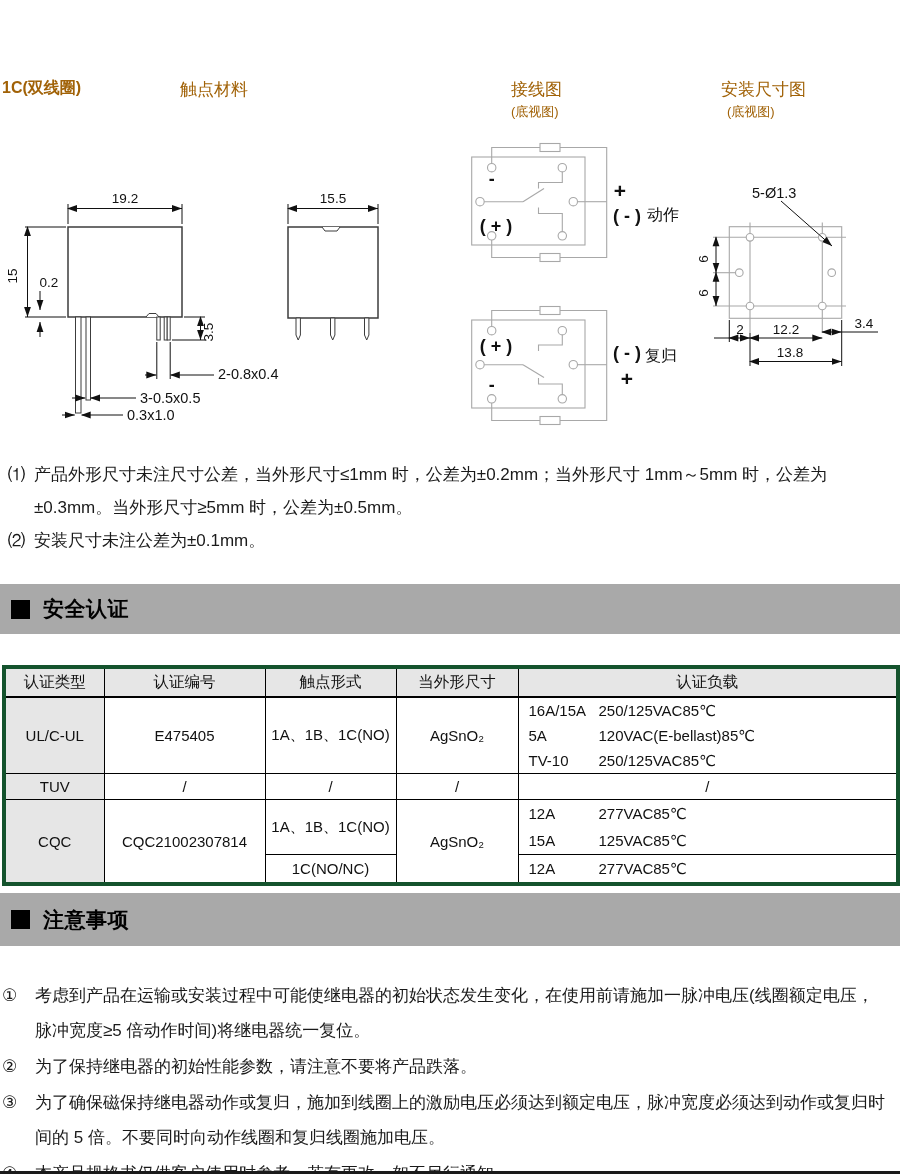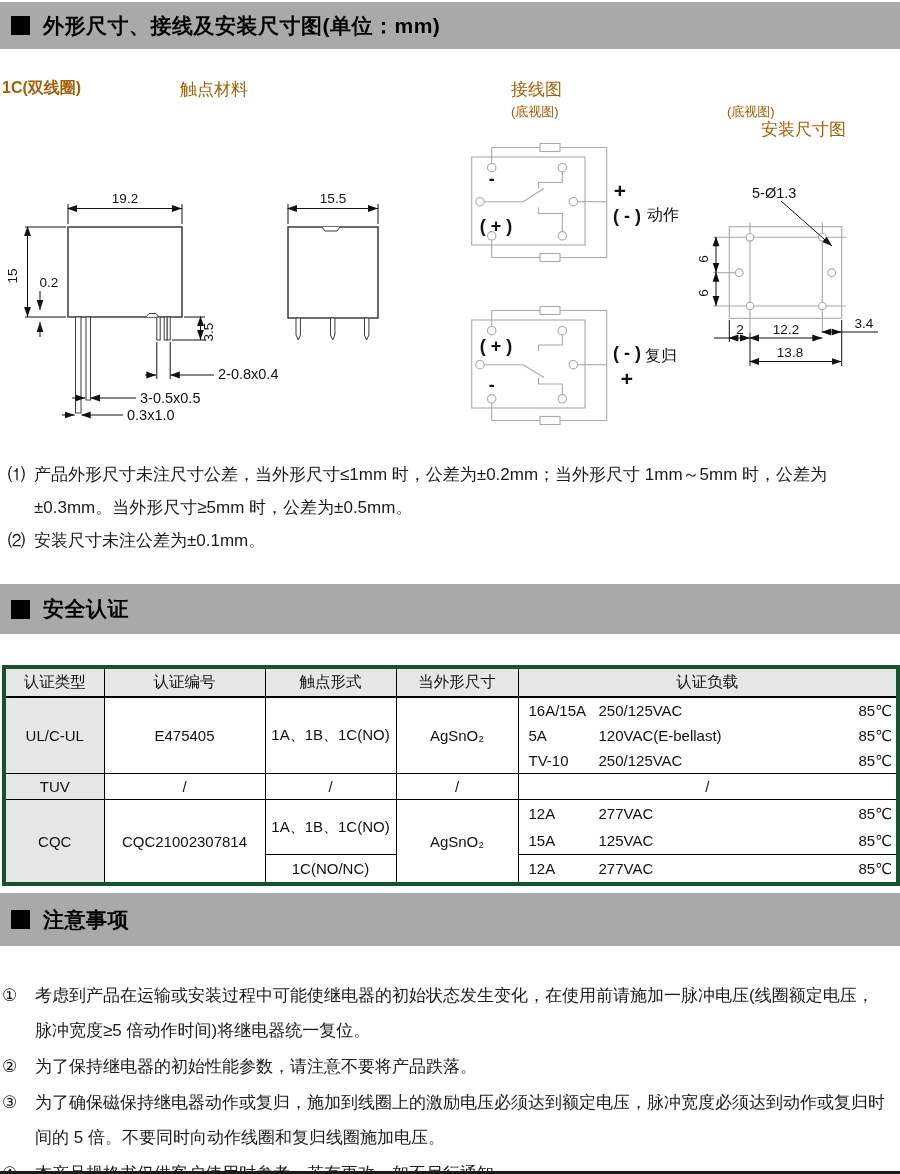--- a/index.html
+++ b/index.html
@@ -43,50 +43,46 @@
   table.cert th,table.cert td{border:1px solid #000;padding:0;text-align:center;vertical-align:middle;}
   table.cert{border:4px solid #14532d;}
   table.cert tr.hrow th{
     background:#e6e6e6;font-weight:normal;height:27px;font-size:15.5px;
     border-bottom:2px solid #000;
   }
   table.cert td.c1{background:#e6e6e6;margin-left:34px;}
   table.cert td.loadcell{padding:0;}
   .loadline{display:grid;grid-template-columns:70px auto 1fr;align-items:center;text-align:left;
     padding-left:10px;height:25px;}
-  .loadline .t{text-align:right;padding-right:4px;}
+  .loadline .t{padding-right:4px;}
   tr.cqc1 .loadline,tr.cqc2 .loadline{height:27px;}
   tr.ulrow{height:75px;}
   tr.tuvrow{height:26px;}
   tr.cqc1{height:54px;}
   tr.cqc2{height:27px;}
 
   
   .notes{position:absolute;left:2px;top:978px;width:888px;font-size:17px;line-height:35px;color:#1a1a1a;}
   .note-item{display:flex;margin-bottom:1px;}
   .note-num{flex:0 0 24px;padding-top:0;}
   .note-text{flex:1;margin-left:9px;}
 
   .bottom-rule{position:absolute;left:0;top:1171px;width:900px;height:3px;background:#1a1a1a;}
 </style>
 </head>
 <body>
 
 <div class="page">
 
-  <div class="section-bar" style="top:2px;">
-    <div class="sq"></div>
-    <div class="stitle">外形尺寸、接线及安装尺寸图(单位：mm)</div>
-  </div>
 
   <div class="dlabel bold" style="left:2px;top:78px;">1C(双线圈)</div>
   <div class="dlabel" style="left:180px;top:78px;">触点材料</div>
   <div class="dlabel" style="left:511px;top:78px;">接线图</div>
   <div class="dlabel small" style="left:511px;top:103px;">(底视图)</div>
-  <div class="dlabel" style="left:761px;top:78px;margin-top:40px;">安装尺寸图</div>
+  <div class="dlabel" style="left:721px;top:78px;">安装尺寸图</div>
   <div class="dlabel small" style="left:727px;top:103px;">(底视图)</div>
 
   <svg style="position:absolute;left:0;top:130px;" width="900" height="314" viewBox="0 0 900 314">
     <defs>
       <marker id="mE" markerWidth="11" markerHeight="8" refX="10" refY="4" orient="auto" markerUnits="userSpaceOnUse">
         <path d="M0,0.6 L10,4 L0,7.4 z" fill="#111"></path>
       </marker>
       <marker id="mS" markerWidth="11" markerHeight="8" refX="1" refY="4" orient="auto" markerUnits="userSpaceOnUse">
         <path d="M10,0.6 L0,4 L10,7.4 z" fill="#111"></path>
       </marker>

